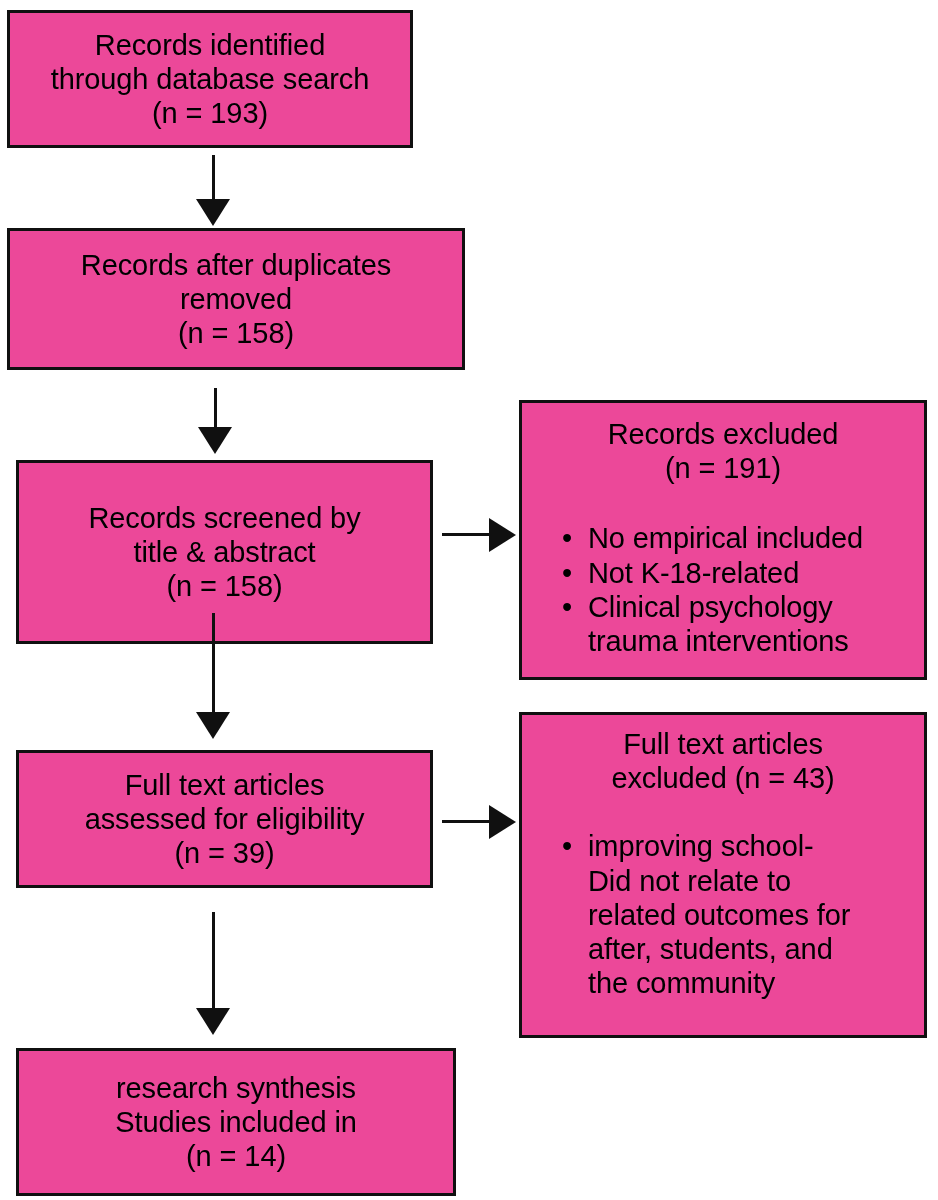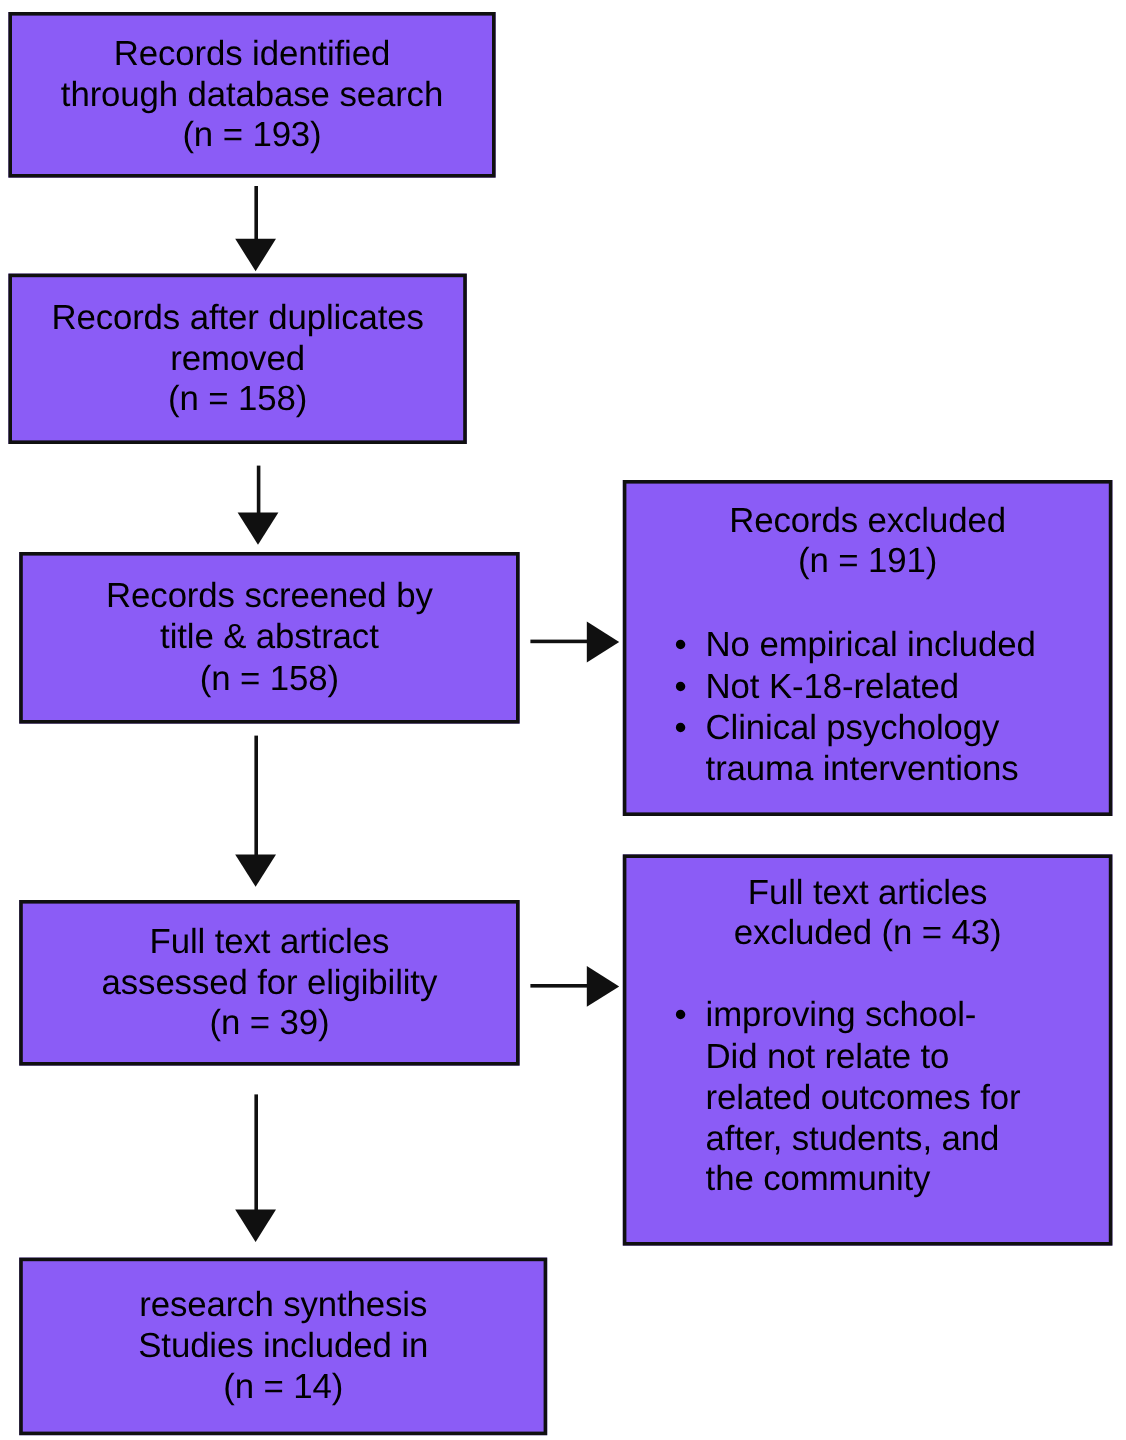--- a/index.html
+++ b/index.html
@@ -14,21 +14,21 @@
     height: 1200px;
     background: #ffffff;
     font-family: "Liberation Sans", "DejaVu Sans", sans-serif;
     color: #000000;
     overflow: hidden;
   }
   .node {
     position: absolute;
     box-sizing: border-box;
     border: 3px solid #101010;
-    background: #8b5cf6;
+    background: #ec4899;
     display: flex;
     flex-direction: column;
     align-items: center;
     justify-content: center;
     text-align: center;
     line-height: 1.18;
     font-size: 29px;
     letter-spacing: -0.1px;
     padding: 4px 6px;
   }
@@ -104,30 +104,30 @@
 
   <div class="node" style="left:7px; top:10px; width:406px; height:138px;">
     <span class="ln">Records identified</span>
     <span class="ln">through database search</span>
     <span class="ln">(n = 193)</span>
   </div>
 
   <div class="vline" style="left:212px; top:155px; height:55px;"></div>
   <div class="vhead" style="left:196px; top:199px;"></div>
 
-  <div class="node" style="left:7px; top:228px; width:382px; height:142px;">
+  <div class="node" style="left:7px; top:228px; width:458px; height:142px;">
     <span class="ln">Records after duplicates</span>
     <span class="ln">removed</span>
     <span class="ln">(n = 158)</span>
   </div>
 
   <div class="vline" style="left:214px; top:388px; height:50px;"></div>
   <div class="vhead" style="left:198px; top:427px;"></div>
 
-  <div class="node" style="left:16px; top:460px; width:417px; height:143px;">
+  <div class="node" style="left:16px; top:460px; width:417px; height:184px;">
     <span class="ln">Records screened by</span>
     <span class="ln">title &amp; abstract</span>
     <span class="ln">(n = 158)</span>
   </div>
 
   <div class="hline" style="left:442px; top:533px; width:55px;"></div>
   <div class="hhead" style="left:489px; top:518px;"></div>
 
   <div class="vline" style="left:212px; top:613px; width:3px; height:110px;"></div>
   <div class="vhead" style="left:196px; top:712px;"></div>

